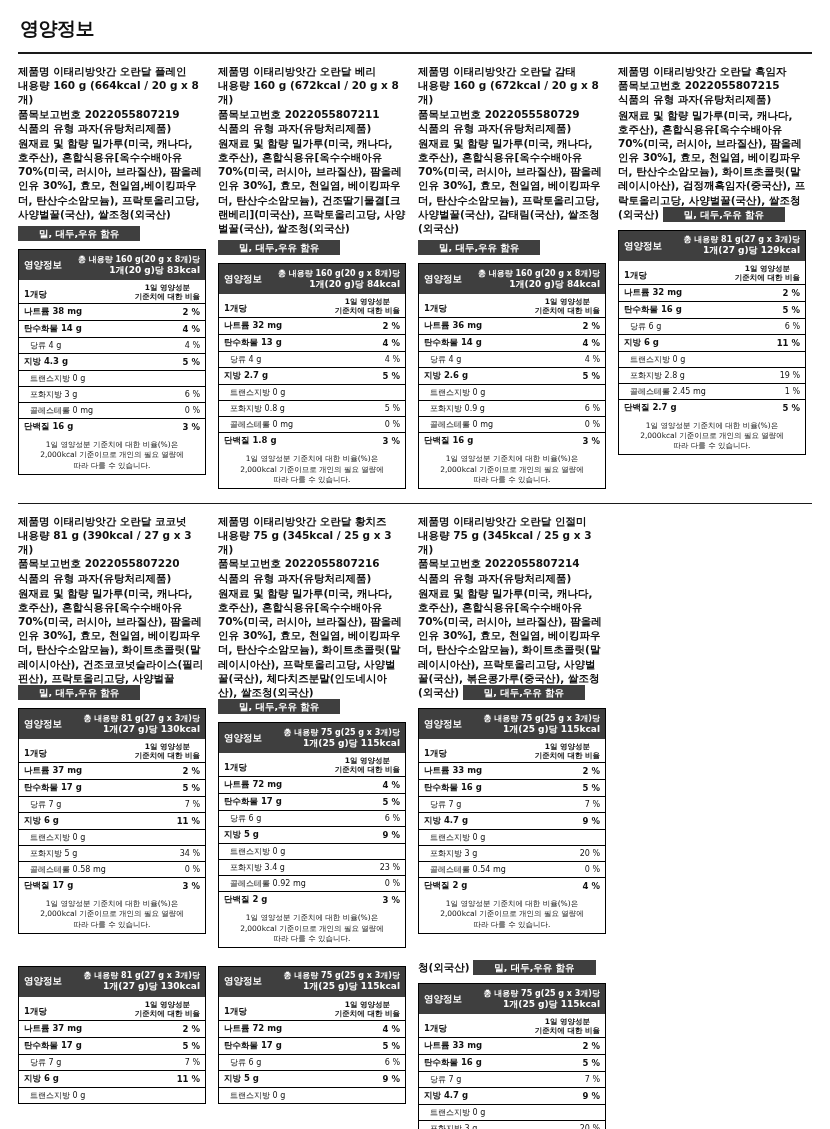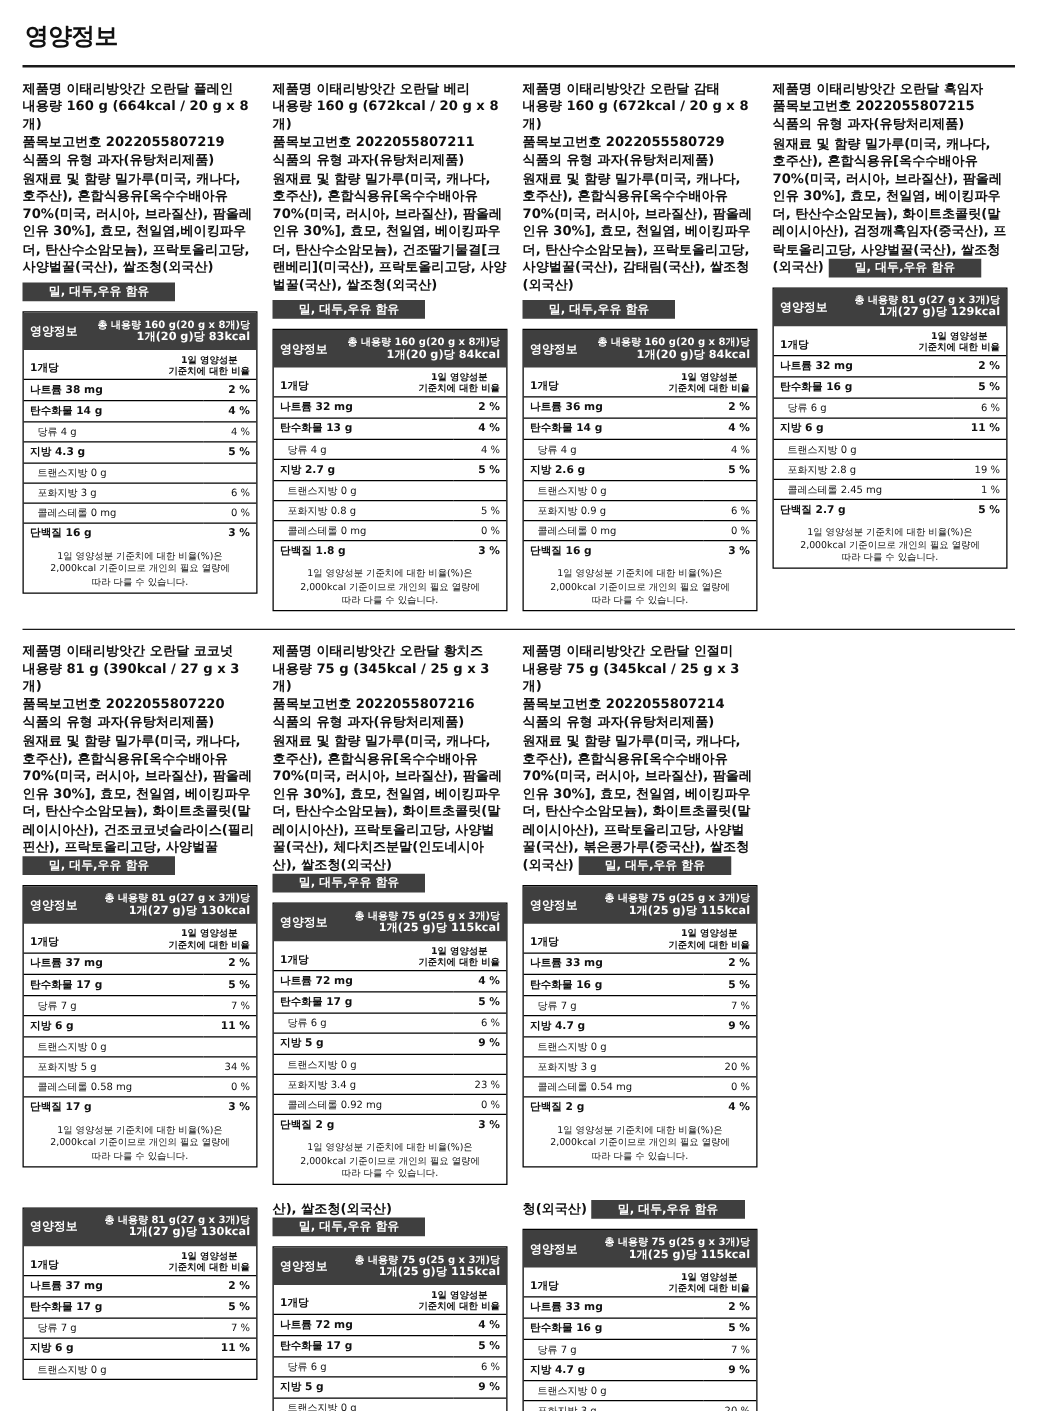--- a/index.html
+++ b/index.html
@@ -576,21 +576,20 @@
               </tr>
               <tr class="sub">
                 <td>트랜스지방 0 g</td>
                 <td class="pct"></td>
               </tr>
             </tbody>
           </table>
         </div>
       </div>
     <div class="col" id="r1">
-        <div class="tail-line">산), 쌀조청(외국산) <span class="allergen inline">밀, 대두,우유 함유</span></div>
         <div class="nut">
           <div class="nut-head">
             <div class="nut-head-left">영양정보</div>
             <div class="nut-head-right">
               <div>총 내용량 75 g(25 g x 3개)당</div>
               <div class="big">1개(25 g)당 115kcal</div>
             </div>
           </div>
           <div class="nut-sub">
             <div class="l">1개당</div>

